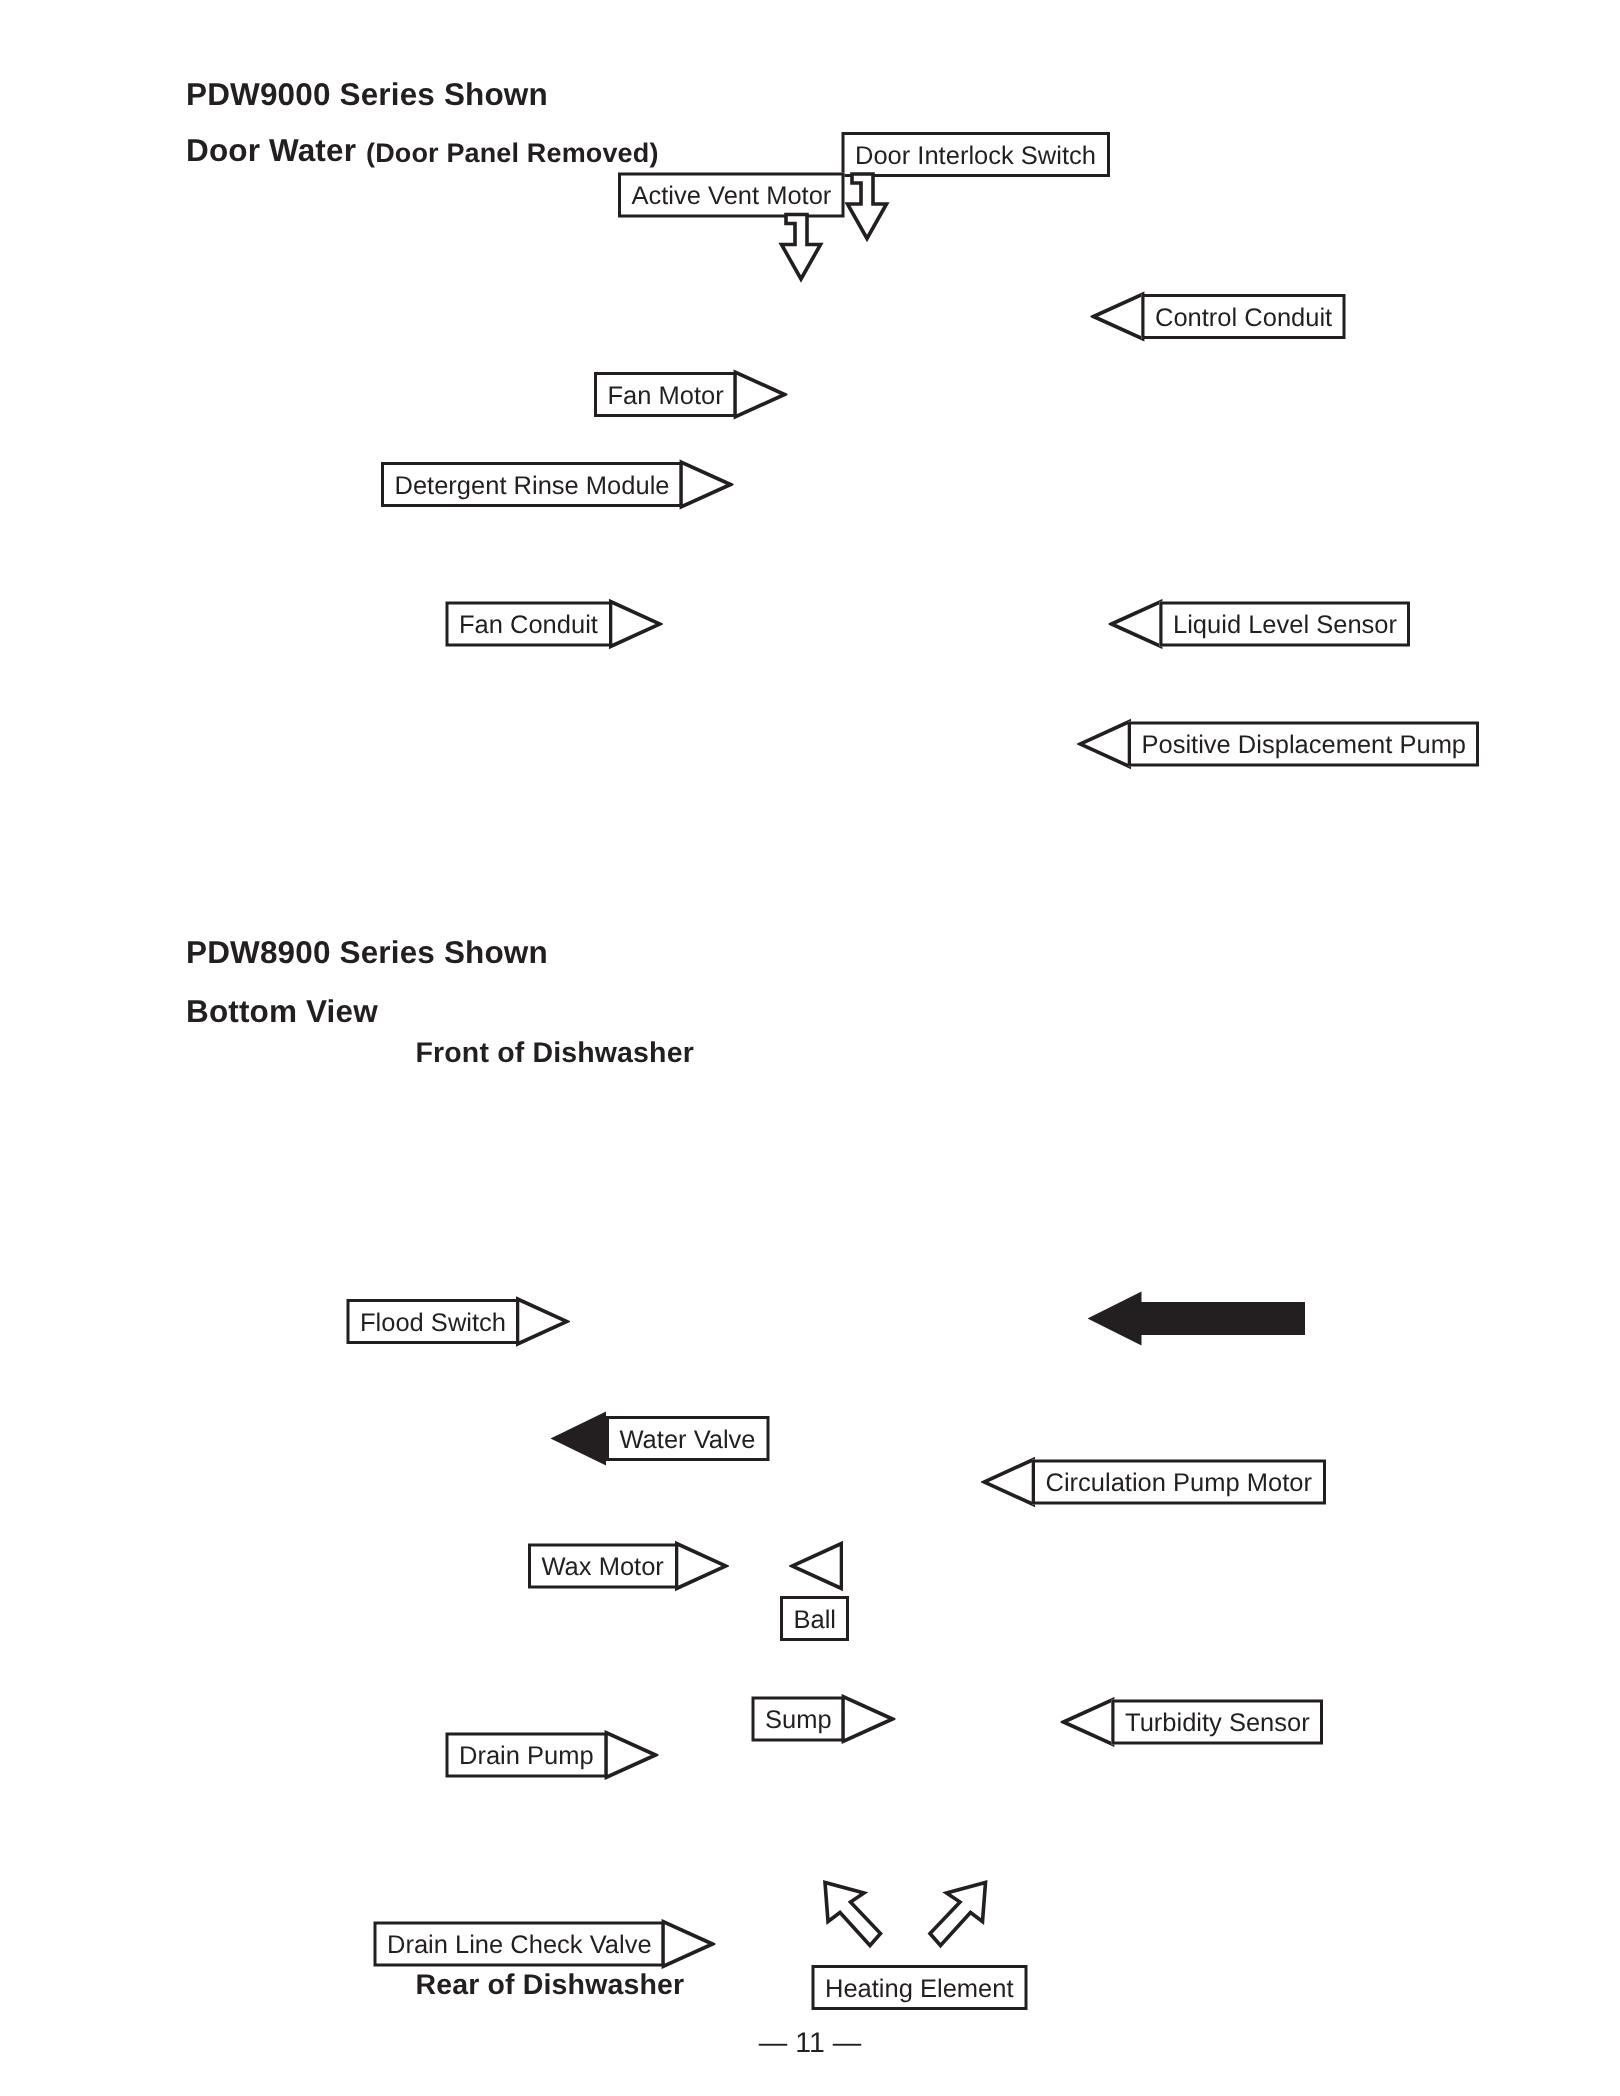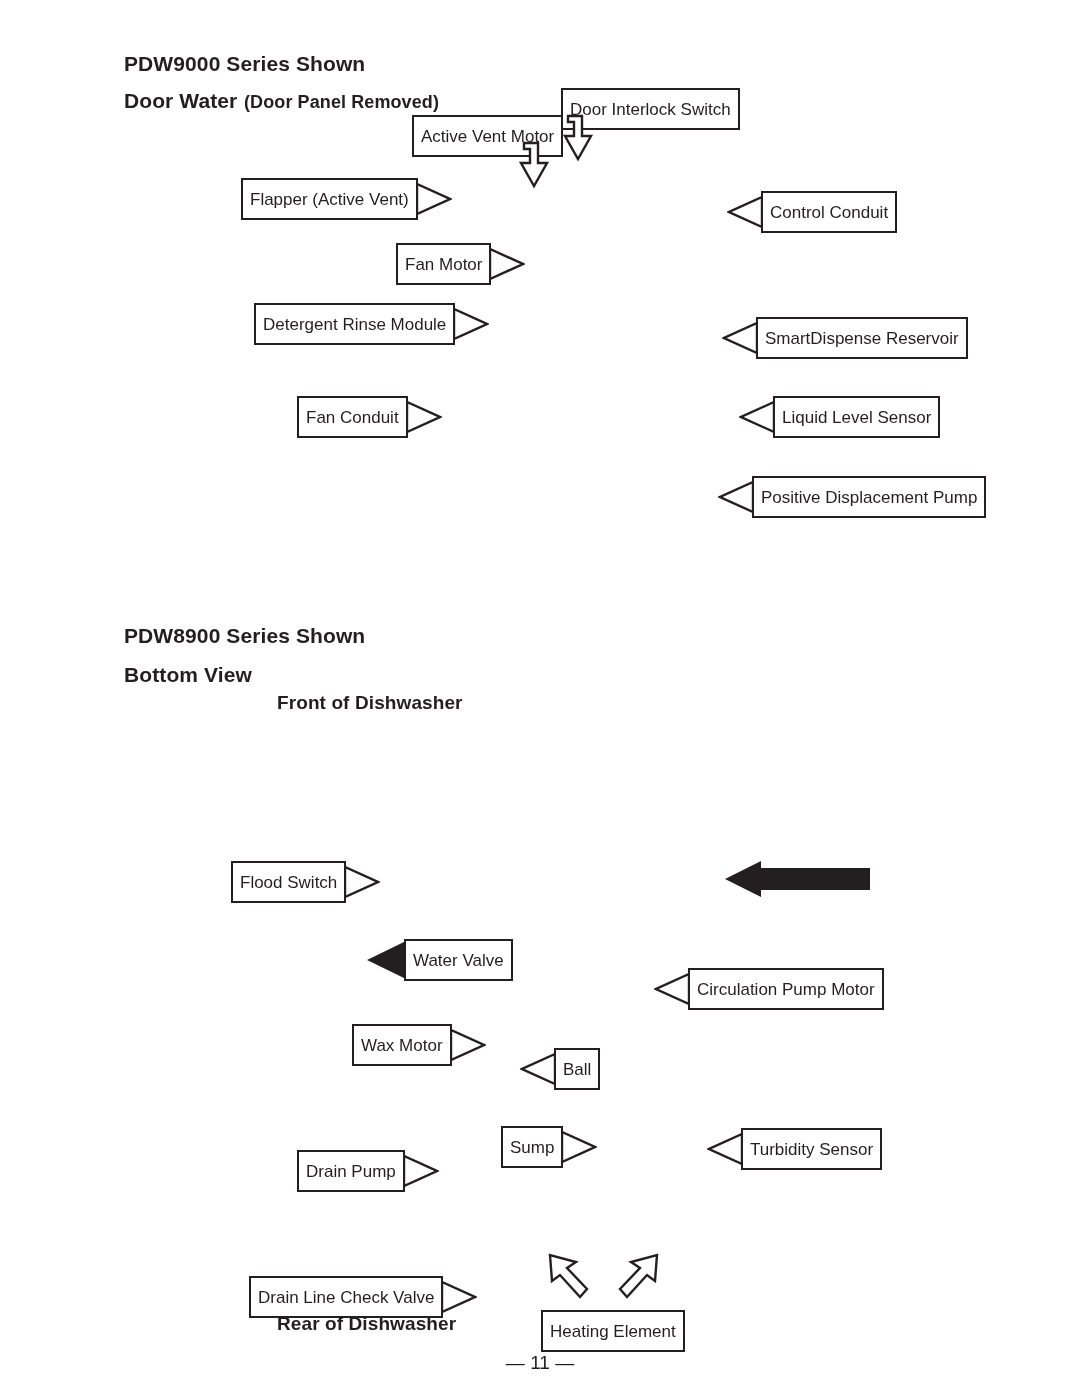--- a/index.html
+++ b/index.html
@@ -33,21 +33,21 @@
   
   .callout {
     position: absolute;
     display: flex;
     align-items: center;
     white-space: nowrap;
   }
   .callout .box {
     border: 2px solid #231f20;
     background: #ffffff;
-    height: 42px;
+    height: 30px;
     box-sizing: border-box;
     display: flex;
     align-items: center;
     justify-content: center;
     padding: 0 7px;
     font-size: 17px;
     line-height: 1;
     color: #231f20;
   }
   .callout .head {
@@ -95,26 +95,20 @@
 
   <div style="position:absolute; left:412px; top:115px;">
     <div class="callout" style="position:relative;">
       <div class="box">Active Vent Motor</div>
     </div>
     <svg class="arrow-shape" style="left:105px; top:26px;" width="60" height="60" viewBox="0 0 60 60">
       <polygon points="4,2 18,2 18,22 27,22 14,45 1,22 10,22 10,8 4,8" transform="translate(3,0)" fill="#ffffff" stroke="#231f20" stroke-width="2.4" stroke-linejoin="miter"></polygon>
     </svg>
   </div>
 
-  <div class="callout dir-right" style="left:241px; top:178px;">
-    <div class="box">Flapper (Active Vent)</div>
-    <svg class="head" width="36" height="40" viewBox="0 0 36 40">
-      <polygon points="1,5 1,35 34,20" fill="#ffffff" stroke="#231f20" stroke-width="2.4" stroke-linejoin="miter"></polygon>
-    </svg>
-  </div>
 
   <div class="callout dir-left" style="left:727px; top:191px;">
     <svg class="head" width="36" height="40" viewBox="0 0 36 40">
       <polygon points="35,5 35,35 2,20" fill="#ffffff" stroke="#231f20" stroke-width="2.4" stroke-linejoin="miter"></polygon>
     </svg>
     <div class="box">Control Conduit</div>
   </div>
 
   <div class="callout dir-right" style="left:396px; top:243px;">
     <div class="box">Fan Motor</div>
@@ -123,26 +117,20 @@
     </svg>
   </div>
 
   <div class="callout dir-right" style="left:254px; top:303px;">
     <div class="box">Detergent Rinse Module</div>
     <svg class="head" width="36" height="40" viewBox="0 0 36 40">
       <polygon points="1,5 1,35 34,20" fill="#ffffff" stroke="#231f20" stroke-width="2.4" stroke-linejoin="miter"></polygon>
     </svg>
   </div>
 
-  <div class="callout dir-left" style="left:722px; top:317px;">
-    <svg class="head" width="36" height="40" viewBox="0 0 36 40">
-      <polygon points="35,5 35,35 2,20" fill="#ffffff" stroke="#231f20" stroke-width="2.4" stroke-linejoin="miter"></polygon>
-    </svg>
-    <div class="box">SmartDispense Reservoir</div>
-  </div>
 
   <div class="callout dir-right" style="left:297px; top:396px;">
     <div class="box">Fan Conduit</div>
     <svg class="head" width="36" height="40" viewBox="0 0 36 40">
       <polygon points="1,5 1,35 34,20" fill="#ffffff" stroke="#231f20" stroke-width="2.4" stroke-linejoin="miter"></polygon>
     </svg>
   </div>
 
   <div class="callout dir-left" style="left:739px; top:396px;">
     <svg class="head" width="36" height="40" viewBox="0 0 36 40">
@@ -189,21 +177,21 @@
     <div class="box">Circulation Pump Motor</div>
   </div>
 
   <div class="callout dir-right" style="left:352px; top:1024px;">
     <div class="box">Wax Motor</div>
     <svg class="head" width="36" height="40" viewBox="0 0 36 40">
       <polygon points="1,5 1,35 34,20" fill="#ffffff" stroke="#231f20" stroke-width="2.4" stroke-linejoin="miter"></polygon>
     </svg>
   </div>
 
-  <div class="callout dir-left" style="left:520px; top:1048px;">
+  <div class="callout dir-left" style="left:520px; top:1024px;flex-direction:column;">
     <svg class="head" width="36" height="40" viewBox="0 0 36 40">
       <polygon points="35,5 35,35 2,20" fill="#ffffff" stroke="#231f20" stroke-width="2.4" stroke-linejoin="miter"></polygon>
     </svg>
     <div class="box">Ball</div>
   </div>
 
   <div class="callout dir-right" style="left:501px; top:1126px;">
     <div class="box">Sump</div>
     <svg class="head" width="36" height="40" viewBox="0 0 36 40">
       <polygon points="1,5 1,35 34,20" fill="#ffffff" stroke="#231f20" stroke-width="2.4" stroke-linejoin="miter"></polygon>

